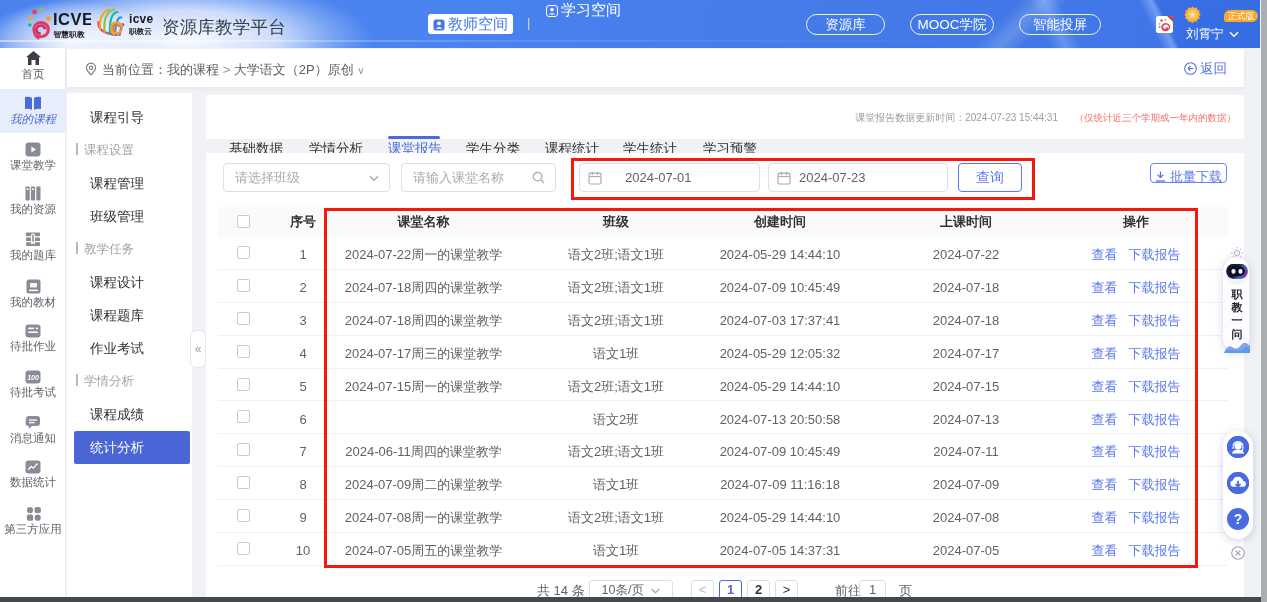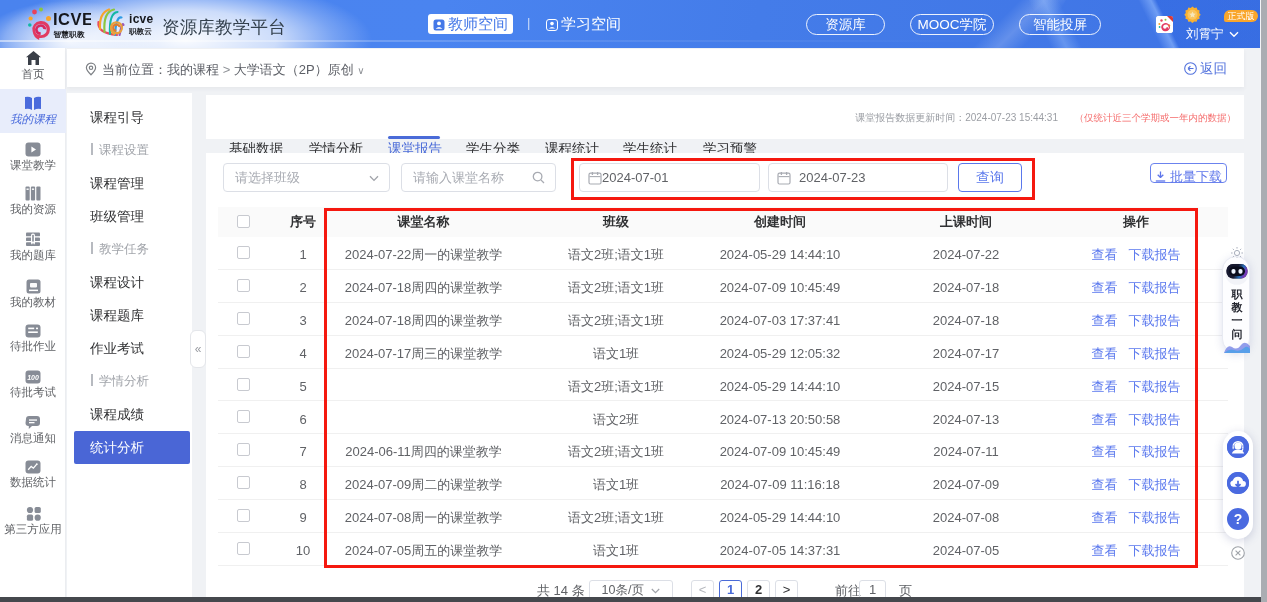--- a/index.html
+++ b/index.html
@@ -17,21 +17,21 @@
   background:linear-gradient(115deg, rgba(255,255,255,0) 30%, rgba(255,255,255,0.18) 50%, rgba(255,255,255,0) 70%); transform:skewX(-28deg); }
 #header .streak2 { position:absolute; left:1060px; top:0; width:207px; height:48px;
   background:linear-gradient(64deg, rgba(40,90,210,0) 44%, rgba(150,190,255,0.55) 49.5%, rgba(42,98,225,0.38) 52%, rgba(40,95,220,0.30) 100%); }
 #header .streak3 { position:absolute; left:990px; top:0; width:130px; height:48px;
   background:linear-gradient(64deg, rgba(255,255,255,0) 40%, rgba(170,205,255,0.35) 50%, rgba(255,255,255,0) 60%); }
 #header .bottomline { position:absolute; left:0; top:40px; width:100%; height:2px; background:linear-gradient(90deg, rgba(255,255,255,0.5), rgba(255,255,255,0.12) 40%, rgba(255,255,255,0) 80%); }
 .htitle { position:absolute; left:162px; top:15px; font-size:17.5px; color:#33404d; letter-spacing:0.2px; }
 .hbtn1 { position:absolute; left:428px; top:14px; width:85px; height:20px; background:#fff; border-radius:3px;
   color:#4478e8; font-size:15px; text-align:center; line-height:20px; }
 .hsep { position:absolute; left:527px; top:15px; color:rgba(255,255,255,0.7); font-size:13px; }
-.hbtn2 { position:absolute; left:546px; top:14px; color:#fff; font-size:15px; line-height:20px; }
+.hbtn2 { position:absolute; left:546px; top:0; color:#fff; font-size:15px; line-height:20px; }
 .pill { position:absolute; top:14px; height:21px; border:1px solid rgba(255,255,255,0.9); border-radius:11px;
   color:#fff; font-size:13.5px; text-align:center; line-height:19px; }
 #pill1 { left:806px; width:79px; }
 #pill2 { left:910px; width:84px; }
 #pill3 { left:1019px; width:82px; }
 .avatar { position:absolute; left:1156px; top:16px; width:17px; height:17px; background:#fff; border-radius:3px; }
 .badge { position:absolute; left:1196px; top:10px; width:34px; height:12px; background:#f9a62b; border-radius:6px 6px 6px 2px;
   color:#fff; font-size:9px; line-height:12px; text-align:center;margin-left:28px; }
 .medal { position:absolute; left:1184px; top:6px; width:17px; height:17px; }
 .uname { position:absolute; left:1186px; top:26px; color:#fff; font-size:12.5px; }
@@ -44,42 +44,42 @@
 .sactive-bg { position:absolute; left:0; top:41px; width:66px; height:44px; background:#e8edfb; }
 
 
 #crumb { position:absolute; left:67px; top:49px; width:1177px; height:38px; background:#fff; box-shadow:0 2px 4px rgba(60,70,90,0.06); }
 #crumb .txt { position:absolute; left:30px; top:12px; font-size:13px; color:#5c5f66; }
 #crumb .back { position:absolute; right:17px; top:11px; font-size:13.5px; color:#5272dd; }
 
 
 #menu { position:absolute; left:67px; top:93px; width:125px; height:509px; background:#fff; }
 .mitem { position:absolute; left:0; width:125px; height:33px; line-height:33px; padding-left:23px; font-size:13.5px; color:#303133; }
-.msec  { position:absolute; left:0; width:125px; height:33px; line-height:33px; padding-left:24px; font-size:12.5px; color:#a2a5ab; }
+.msec  { position:absolute; left:0; width:125px; height:33px; line-height:33px; padding-left:9px; font-size:12.5px; color:#a2a5ab; }
 .msec i { display:inline-block; width:2px; height:12px; background:#b7bac0; margin-right:6px; vertical-align:-1px; }
 .mactive { background:#4a66d6; color:#fff; left:7px; width:116px; padding-left:16px; border-radius:2px; }
 #collapse { position:absolute; left:190px; top:330px; width:16px; height:38px; background:#fff; border:1px solid #e4e6ea; border-radius:6px; color:#9a9da3; font-size:12px; text-align:center; line-height:36px; }
 
 
 #tabcard { position:absolute; left:206px; top:95px; width:1038px; height:44px; background:#fff; }
 .tab { position:absolute; top:0; height:60px; line-height:44px; font-size:13.5px; color:#303133;margin-top:32px; }
 .tab.active { color:#4a6bd8; }
 .tabline { position:absolute; top:41px; height:3px; background:#4a6bd8; border-radius:2px; }
 .upd1 { position:absolute; right:186px; top:0; line-height:46px; font-size:10px; color:#9b9ea4; }
 .upd2 { position:absolute; right:8px; top:0; line-height:46px; font-size:9.5px; color:#f56c6c; }
 
 
 #maincard { position:absolute; left:206px; top:153px; width:1038px; height:449px; background:#fff; }
 
 
 .fbox { position:absolute; top:10px; height:29px; border:1px solid #dcdfe6; border-radius:4px; background:#fff; font-size:13px; color:#a8abb2; line-height:27px; }
 #fsel { left:17px; width:167px; padding-left:11px; }
 #finp { left:195px; width:155px; padding-left:11px; }
 #finp .search { position:absolute; right:9px; top:6px; }
-#fdate1 { left:373px; width:181px; padding-left:22px; color:#606266; }
+#fdate1 { left:373px; width:181px; padding-left:45px; color:#606266; }
 #fdate2 { left:562px; width:180px; padding-left:30px; color:#606266; }
 .cal { position:absolute; left:8px; top:7px; }
 #fquery { position:absolute; left:752px; top:10px; width:64px; height:29px; border:1px solid #5a78ec; border-radius:4px; color:#5a78ec; font-size:14px; text-align:center; line-height:27px; }
 #fdl { position:absolute; left:944px; top:10px; width:77px; height:20px; border:1px solid #6b83ee; border-radius:4px; color:#5d75ea; font-size:13px; text-align:center; line-height:26px; }
 
 
 #tbl { position:absolute; left:12px; top:54px; width:1010px; }
 .thead { position:absolute; left:0; top:0; width:1010px; height:30px; background:#fafafa; font-size:13px; font-weight:bold; color:#303133; }
 .trow { position:absolute; left:0; width:1010px; height:32.9px; border-bottom:1px solid #f0f0f0; font-size:13px; color:#606266; }
 .cell { position:absolute; top:0; text-align:center; }
@@ -356,20 +356,21 @@
         <div class="cell c-no" style="line-height:35px">4</div>
         <div class="cell c-name" style="line-height:35px">2024-07-17周三的课堂教学</div>
         <div class="cell c-class" style="line-height:35px">语文1班</div>
         <div class="cell c-create" style="line-height:35px">2024-05-29 12:05:32</div>
         <div class="cell c-time" style="line-height:35px">2024-07-17</div>
         <div class="cell c-op" style="line-height:35px"><span class="lk">查看</span>&nbsp;&nbsp;&nbsp;<span class="lk">下载报告</span></div>
       </div>
 <div class="trow" style="top:161.6px">
         <div class="cb"></div>
         <div class="cell c-no" style="line-height:35px">5</div>
+        <div class="cell c-name" style="line-height:35px">2024-07-15周一的课堂教学</div>
         <div class="cell c-class" style="line-height:35px">语文2班;语文1班</div>
         <div class="cell c-create" style="line-height:35px">2024-05-29 14:44:10</div>
         <div class="cell c-time" style="line-height:35px">2024-07-15</div>
         <div class="cell c-op" style="line-height:35px"><span class="lk">查看</span>&nbsp;&nbsp;&nbsp;<span class="lk">下载报告</span></div>
       </div>
 <div class="trow" style="top:194.5px">
         <div class="cb"></div>
         <div class="cell c-no" style="line-height:35px">6</div>
         <div class="cell c-class" style="line-height:35px">语文2班</div>
         <div class="cell c-create" style="line-height:35px">2024-07-13 20:50:58</div>

